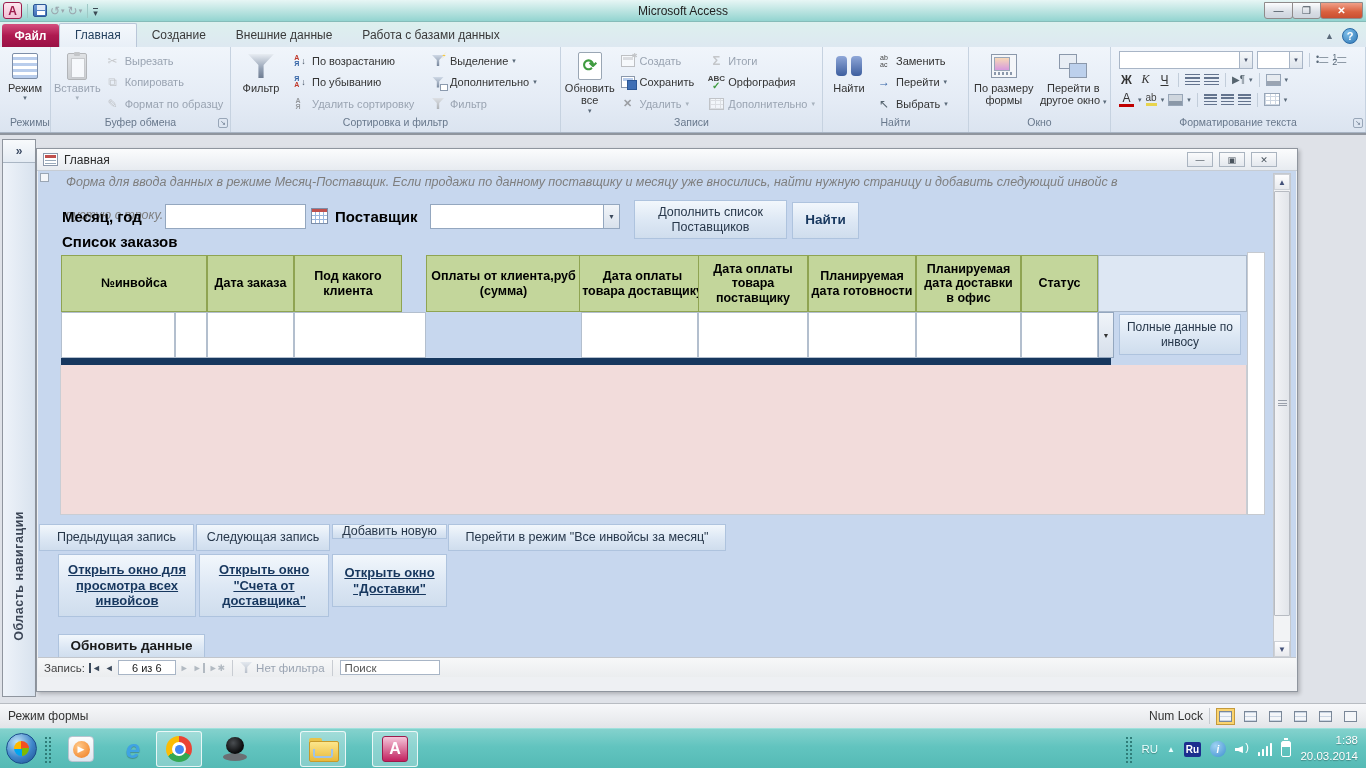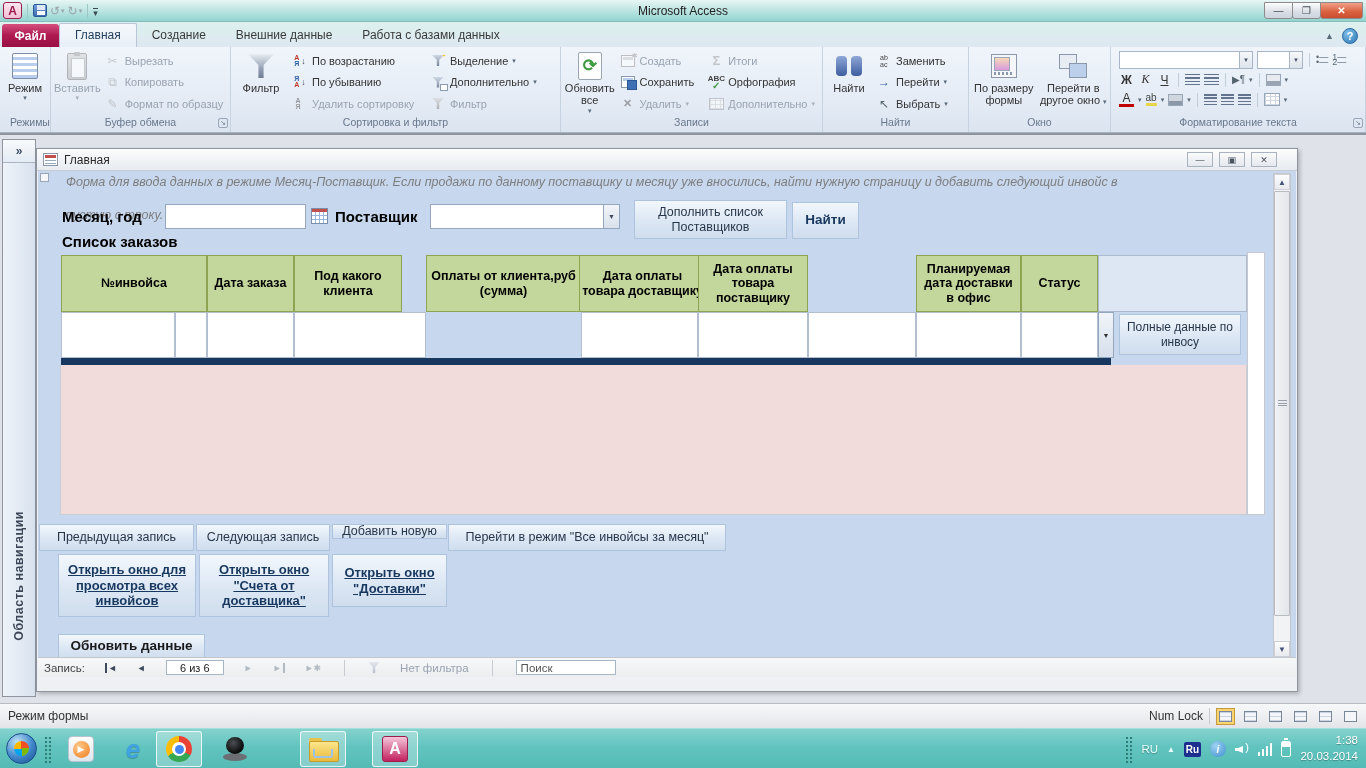--- a/index.html
+++ b/index.html
@@ -156,21 +156,21 @@
   .dcell{position:absolute;top:60px;height:46px;background:#fff;border:1px solid #b3bfce;}
   .dcell.btnish{background:#eceef1;display:flex;align-items:center;justify-content:center;text-align:center;
     font-size:12.5px;color:#333;line-height:1.2;}
   .drop-btn{position:absolute;top:60px;height:46px;background:linear-gradient(#f0f4f9,#d6dfeb);border:1px solid #94a7bf;
     display:flex;align-items:center;justify-content:center;font-size:7px;color:#333;}
   .navybar{position:absolute;left:1px;top:106px;width:1050px;height:7px;background:#17375e;}
   .pinkarea{position:absolute;left:0;top:113px;width:1187px;height:150px;background:#f2dcdb;border:1px solid #c9cdd4;border-top:none;}
   .whitestrip{position:absolute;left:1187px;top:0;width:18px;height:263px;background:#fff;border:1px solid #c6cad0;}
 
   .recnav{position:absolute;left:0;bottom:13px;height:20px;width:100%;background:linear-gradient(#f7f8f9,#ebedef);
-    border-top:1px solid #c2c6cc;display:flex;align-items:center;font-size:11.5px;color:#444;gap:20px;padding-left:6px;}
+    border-top:1px solid #c2c6cc;display:flex;align-items:center;font-size:11.5px;color:#444;gap:4px;padding-left:6px;}
   .rn-ic{color:#3c4a5c;font-size:9px;display:flex;align-items:center;}
   .rn-ic.dim{color:#b2bac2;}
   .rn-bar{border-left:2px solid currentColor;padding-left:1px;}
   .rn-bar-r{border-right:2px solid currentColor;padding-right:1px;}
   .rn-box{width:58px;height:15px;background:#fff;border:1px solid #a8b5c6;display:flex;align-items:center;justify-content:center;font-size:11px;color:#222;}
   .rn-sep{width:1px;height:16px;background:#c8ccd2;margin:0 3px;}
   .search-box{width:100px;height:15px;background:#fff;border:1px solid #a8b5c6;font-size:11.5px;color:#333;display:flex;align-items:center;padding-left:4px;}
   .fw-bottom{position:absolute;left:0;bottom:0;width:100%;height:13px;background:#eef0f3;}
 
   .vscroll{position:absolute;right:5px;top:2px;width:18px;height:485px;background:#f2f3f5;border:1px solid #c4c8ce;}
@@ -576,20 +576,21 @@
 
       <div class="flabel" style="left:24px;top:62px;">Список заказов</div>
 
       <div class="subform">
         <div class="hcell" style="left:1px;width:146px;">№инвойса</div>
         <div class="hcell" style="left:147px;width:87px;">Дата заказа</div>
         <div class="hcell" style="left:234px;width:108px;">Под какого клиента</div>
         <div class="hcell" style="left:366px;width:155px;">Оплаты от клиента,руб (сумма)</div>
         <div class="hcell" style="left:519px;width:127px;">Дата оплаты товара доставщику</div>
         <div class="hcell" style="left:638px;width:110px;">Дата оплаты товара поставщику</div>
+        <div class="hcell" style="left:748px;width:108px;">Планируемая дата готовности</div>
         <div class="hcell" style="left:856px;width:105px;">Планируемая дата доставки в офис</div>
         <div class="hcell" style="left:961px;width:77px;">Статус</div>
         <div class="hcell empty" style="left:1038px;width:149px;"></div>
 
         <div class="dcell" style="left:1px;width:114px;"></div>
         <div class="dcell" style="left:115px;width:32px;"></div>
         <div class="dcell" style="left:147px;width:87px;"></div>
         <div class="dcell" style="left:234px;width:132px;"></div>
         <div class="dcell" style="left:521px;width:117px;"></div>
         <div class="dcell" style="left:638px;width:110px;"></div>

